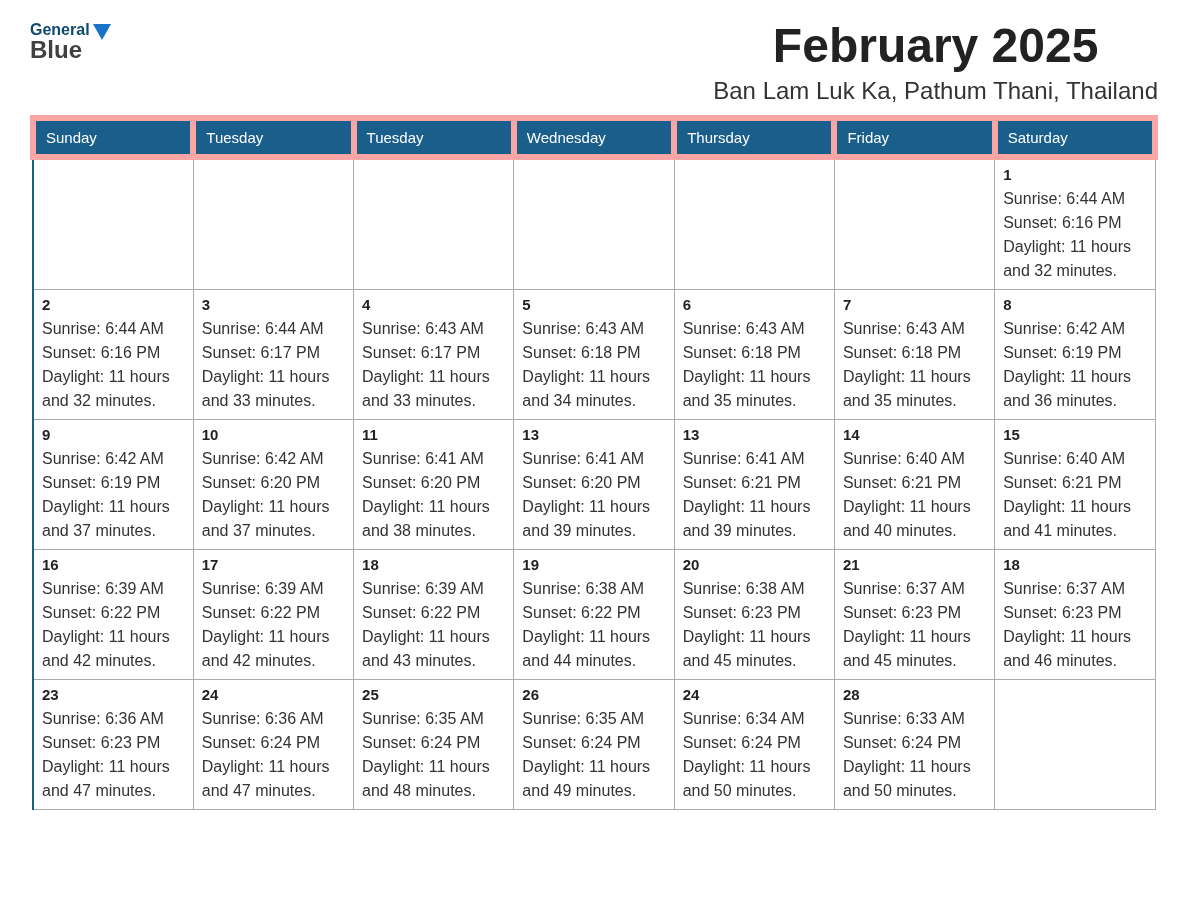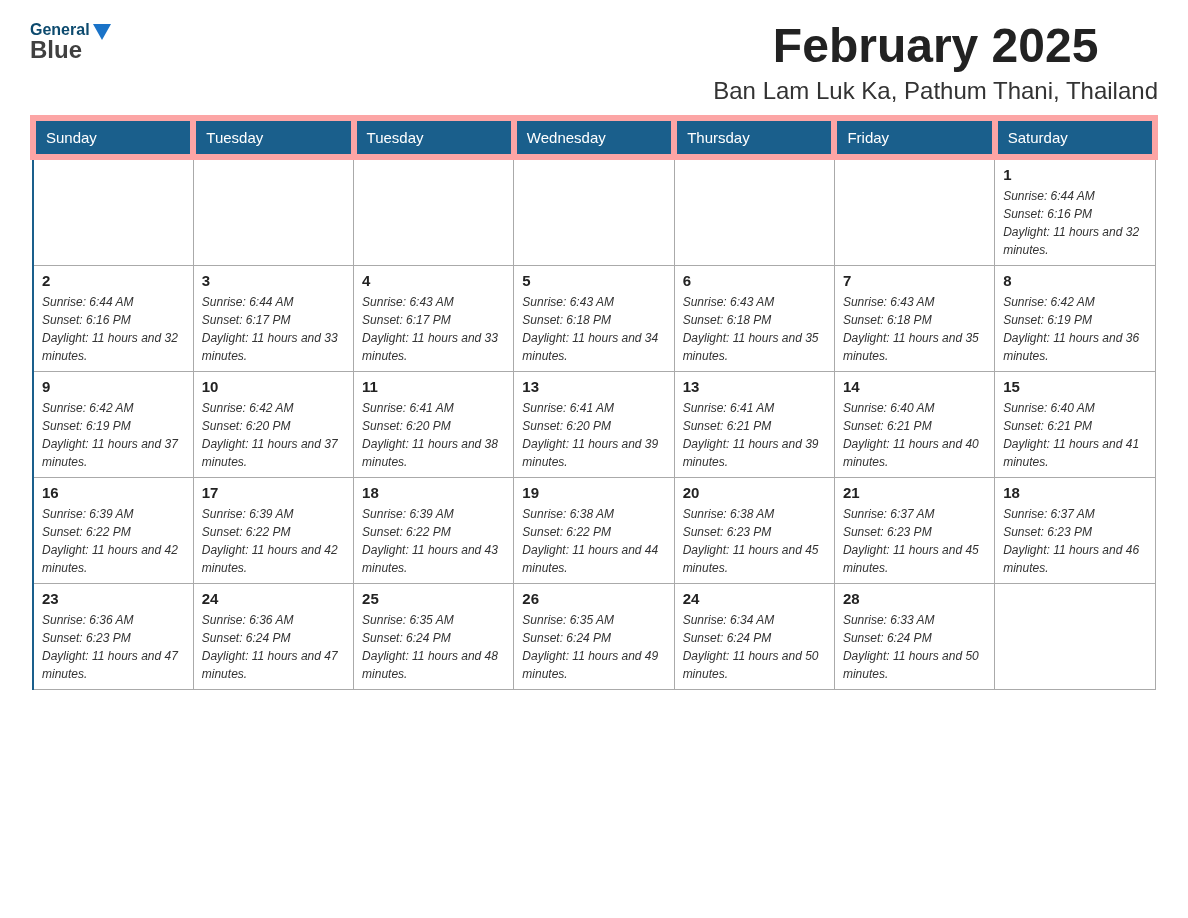--- a/index.html
+++ b/index.html
@@ -61,24 +61,23 @@
       border-left: 2px solid #1a5f8c;
     }
     .day-number {
       font-size: 15px;
       font-weight: bold;
       color: #222;
       display: block;
       margin-bottom: 4px;
     }
     .day-info {
-      font-size: 12px;
+      font-size: 16px;
       color: #333;
       line-height: 1.5;
-      font-style: italic;
     }
     .empty-cell {
       background: #f5f5f5;
     }
     .logo-container {
       display: flex;
       flex-direction: column;
       align-items: flex-start;
     }
     .logo-row {

